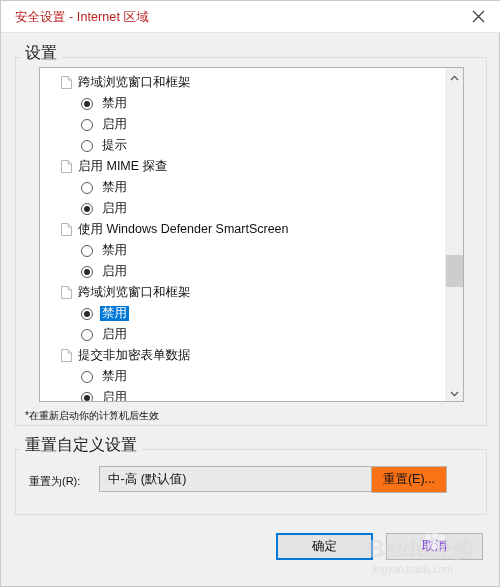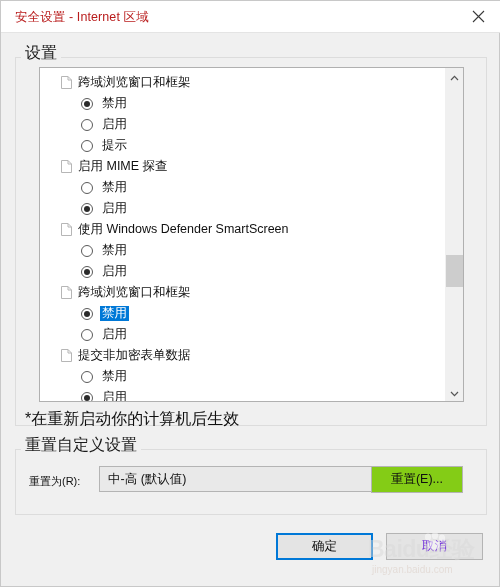--- a/index.html
+++ b/index.html
@@ -170,21 +170,21 @@
     top: 187px;
     width: 17px;
     height: 32px;
     background: #cdcdcd;
   }
   
   #footnote {
     position: absolute;
     left: 24px;
     top: 408px;
-    font-size: 16px;
+    font-size: 10px;
     color: #101010;
     white-space: nowrap;
   }
   
   #reset-group {
     left: 14px; top: 448px;
     width: 472px; height: 66px;
   }
   #reset-group-label {
     left: 20px; top: 434px;
@@ -217,24 +217,24 @@
   }
   #reset-select-arrow {
     width: 24px;
     display: flex;
     align-items: center;
     justify-content: center;
   }
   #reset-button {
     position: absolute;
     left: 370px; top: 465px;
-    width: 92px; height: 27px;
+    width: 76px; height: 27px;
     box-sizing: border-box;
     border: 1px solid #b4b4b4;
-    background: #84cc16;
+    background: #f97316;
     display: flex;
     align-items: center;
     justify-content: center;
     font-size: 12.5px;
     color: #101010;
     cursor: default;
   }
   
   #ok-button {
     position: absolute;

